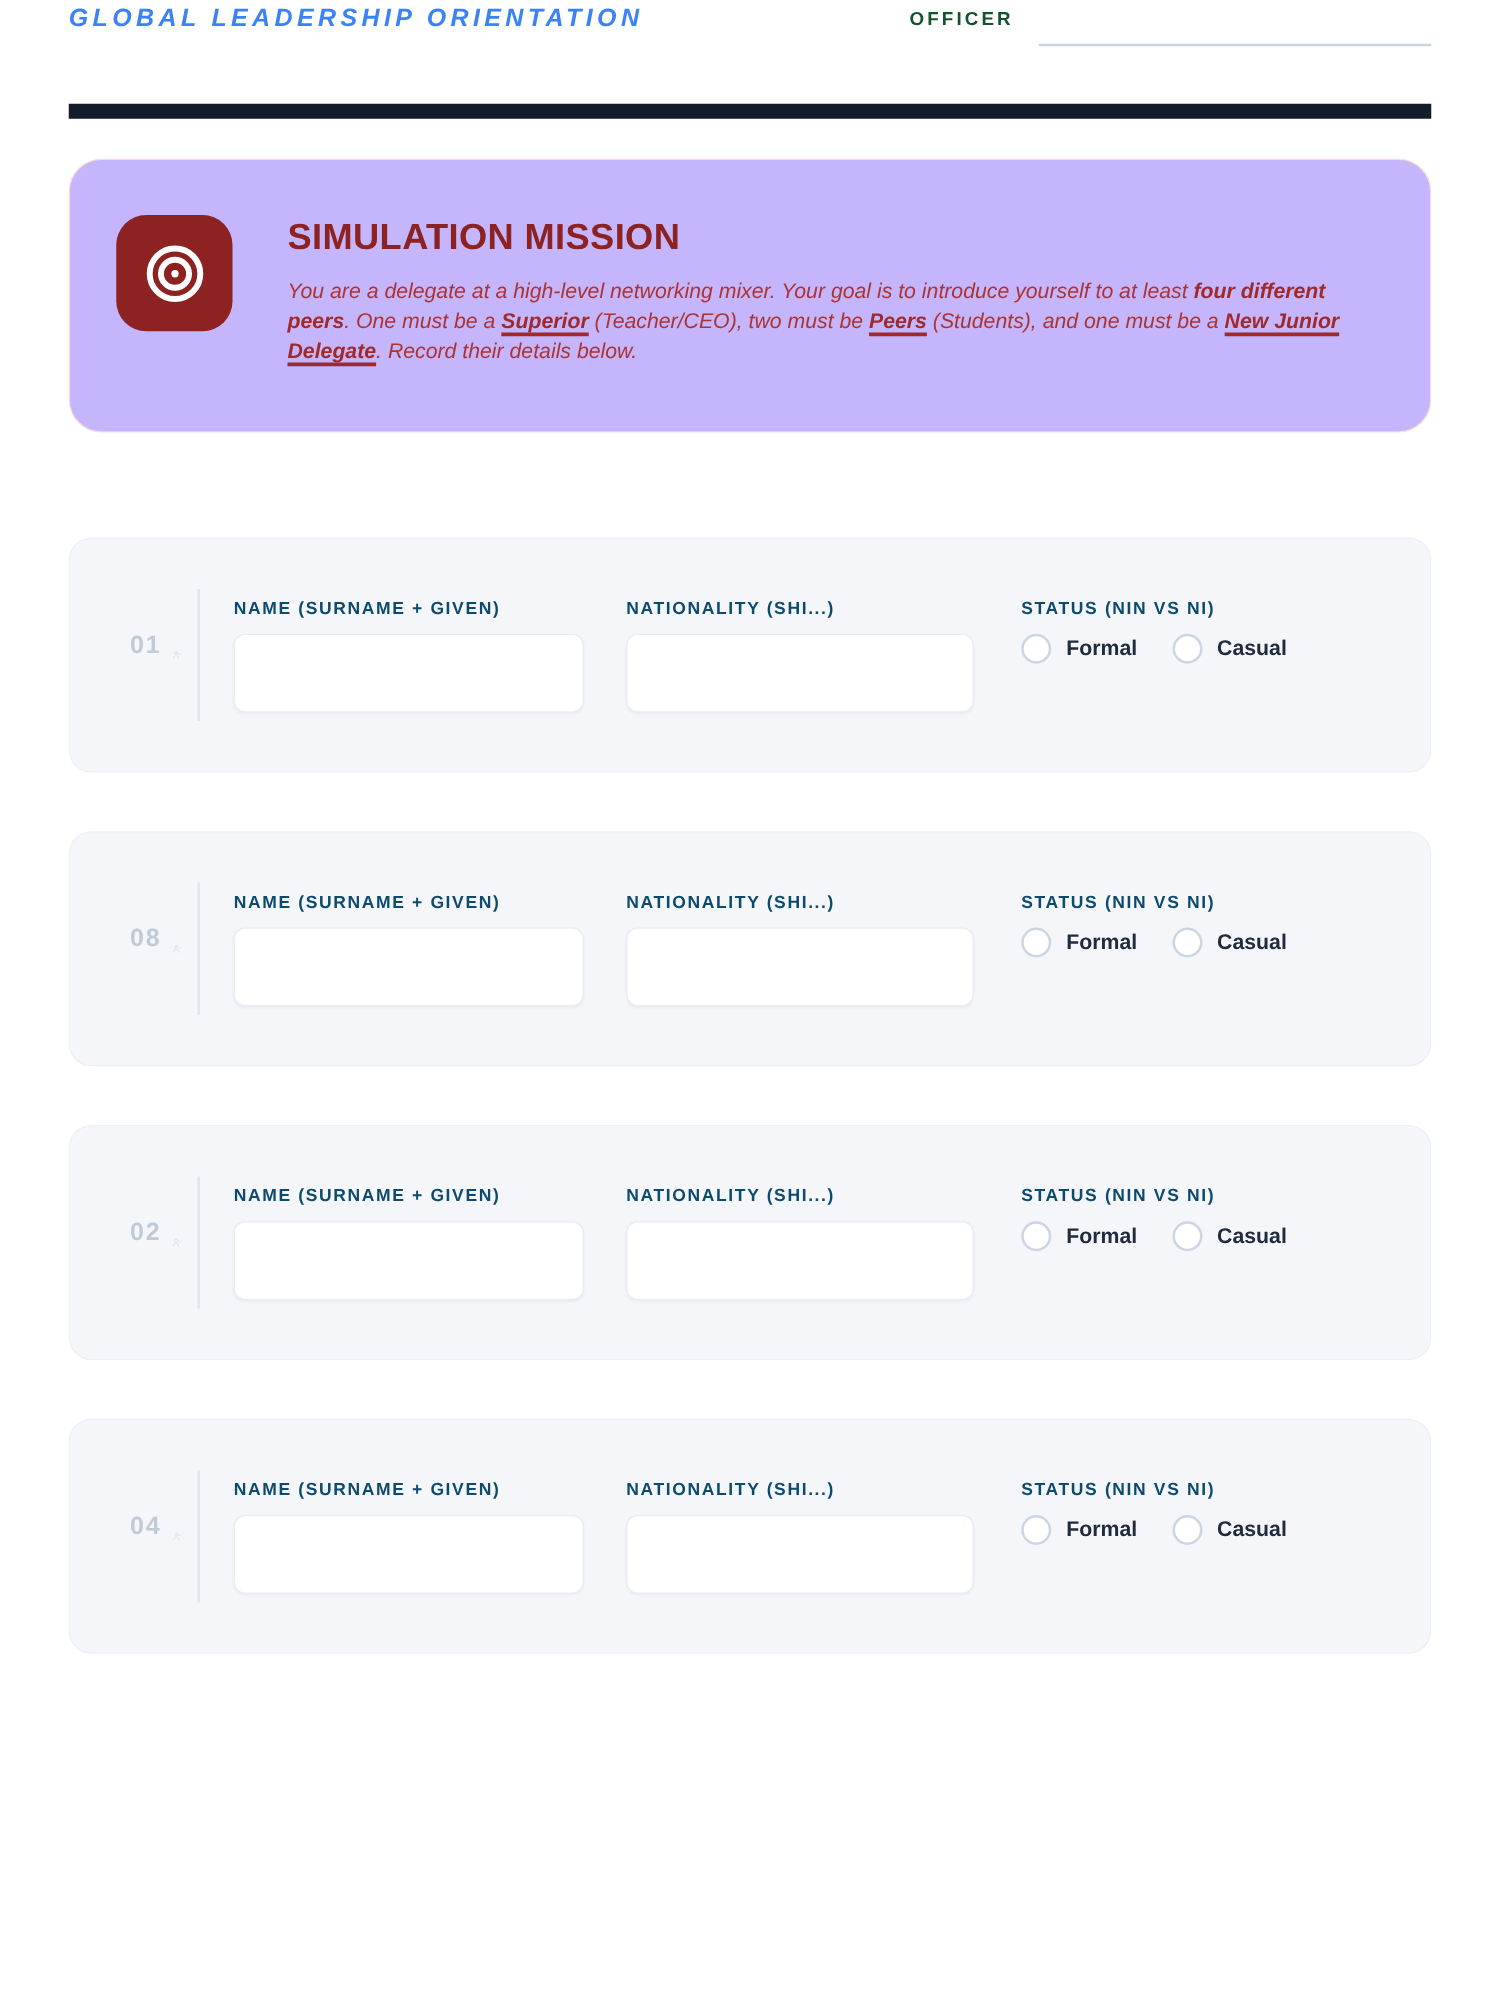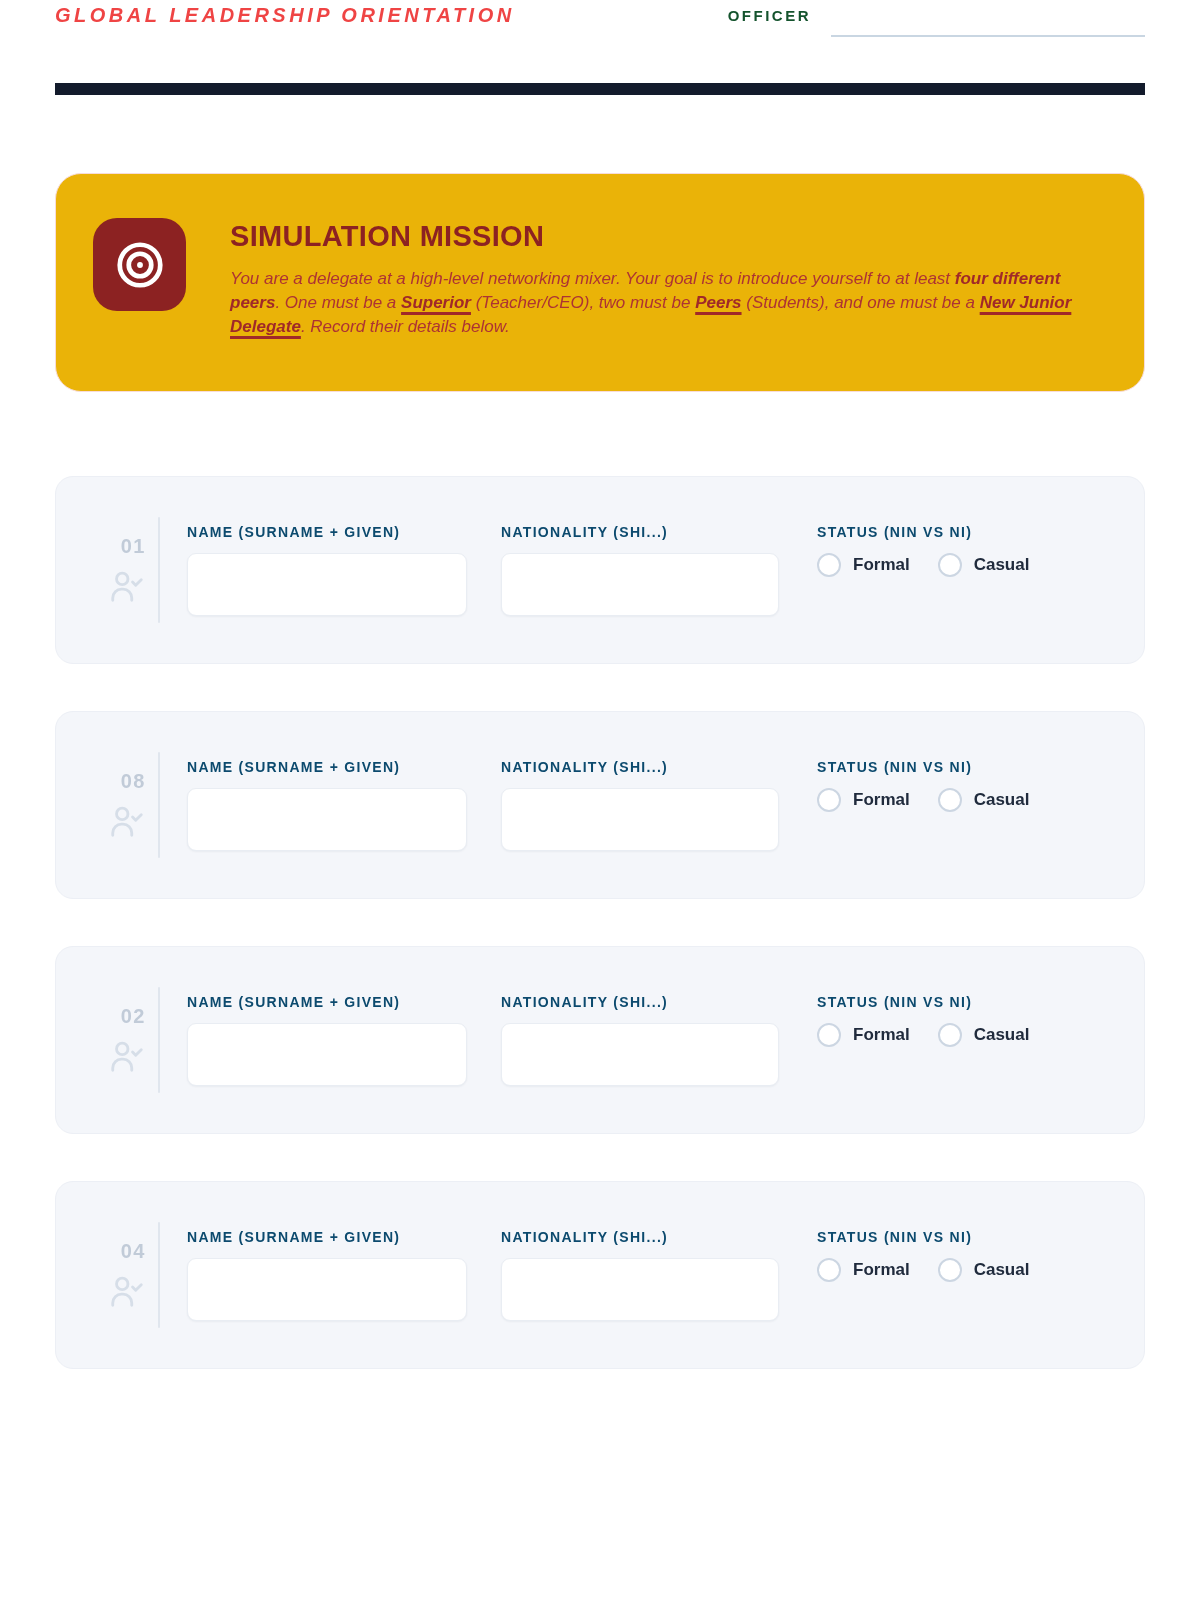--- a/index.html
+++ b/index.html
@@ -23,41 +23,41 @@
   }
   .header-row {
     display:flex; justify-content:space-between; align-items:flex-end;
     margin-top:4px;
   }
   .subtitle {
     font-style:italic;
     font-weight:700;
     font-size:20px;
     letter-spacing:3.5px;
-    color:#ef4444;
+    color:#3b82f6;
   }
   .officer { display:flex; align-items:flex-end; gap:20px; }
   .officer-label {
     font-size:15px; font-weight:700; letter-spacing:2.5px;
     color:#14532d; padding-bottom:3px;
   }
   .officer-input {
     width:310px; height:26px;
     border:none; border-bottom:2px solid #c9d6e2;
     background:transparent; outline:none;
     font-size:18px; color:#1c2537;
     margin-bottom:-10px;
     font-family:"Liberation Sans", sans-serif;
   }
   .top-bar { height:12px; background:#131b2c; margin-top:56px; }
 
   
   .mission {
-    margin-top:78px;
-    background:#eab308;
+    margin-top:32px;
+    background:#c4b5fd;
     border:1px solid #f8dcd9;
     border-radius:26px;
     padding:44px 48px 52px 37px;
     display:flex; gap:44px;
     box-sizing:border-box;
   }
   .mission-icon-box {
     width:93px; height:93px; flex-shrink:0;
     background:#8c2222; border-radius:24px;
     display:flex; align-items:center; justify-content:center;
@@ -85,22 +85,22 @@
     background:#f4f6fa;
     border:1px solid #eceff5;
     border-radius:18px;
     height:188px;
     margin-bottom:47px;
     display:flex; align-items:center;
     padding:0 30px 0 48px;
     box-sizing:border-box;
   }
   .entry-left {
-    width:42px; display:flex; flex-direction:column;
-    align-items:flex-end; gap:9px;
+    width:42px; display:flex; flex-direction:row;
+    align-items:flex-start; gap:9px;
   }
   .entry-number {
     font-size:20px; font-weight:700; letter-spacing:1.5px;
     color:#c1cbd8;
   }
   .user-check-svg { width:38px; height:38px; }
   .entry-divider {
     width:2px; height:106px; background:#e0e6ee;
     margin-left:12px; border-radius:1px;
   }

